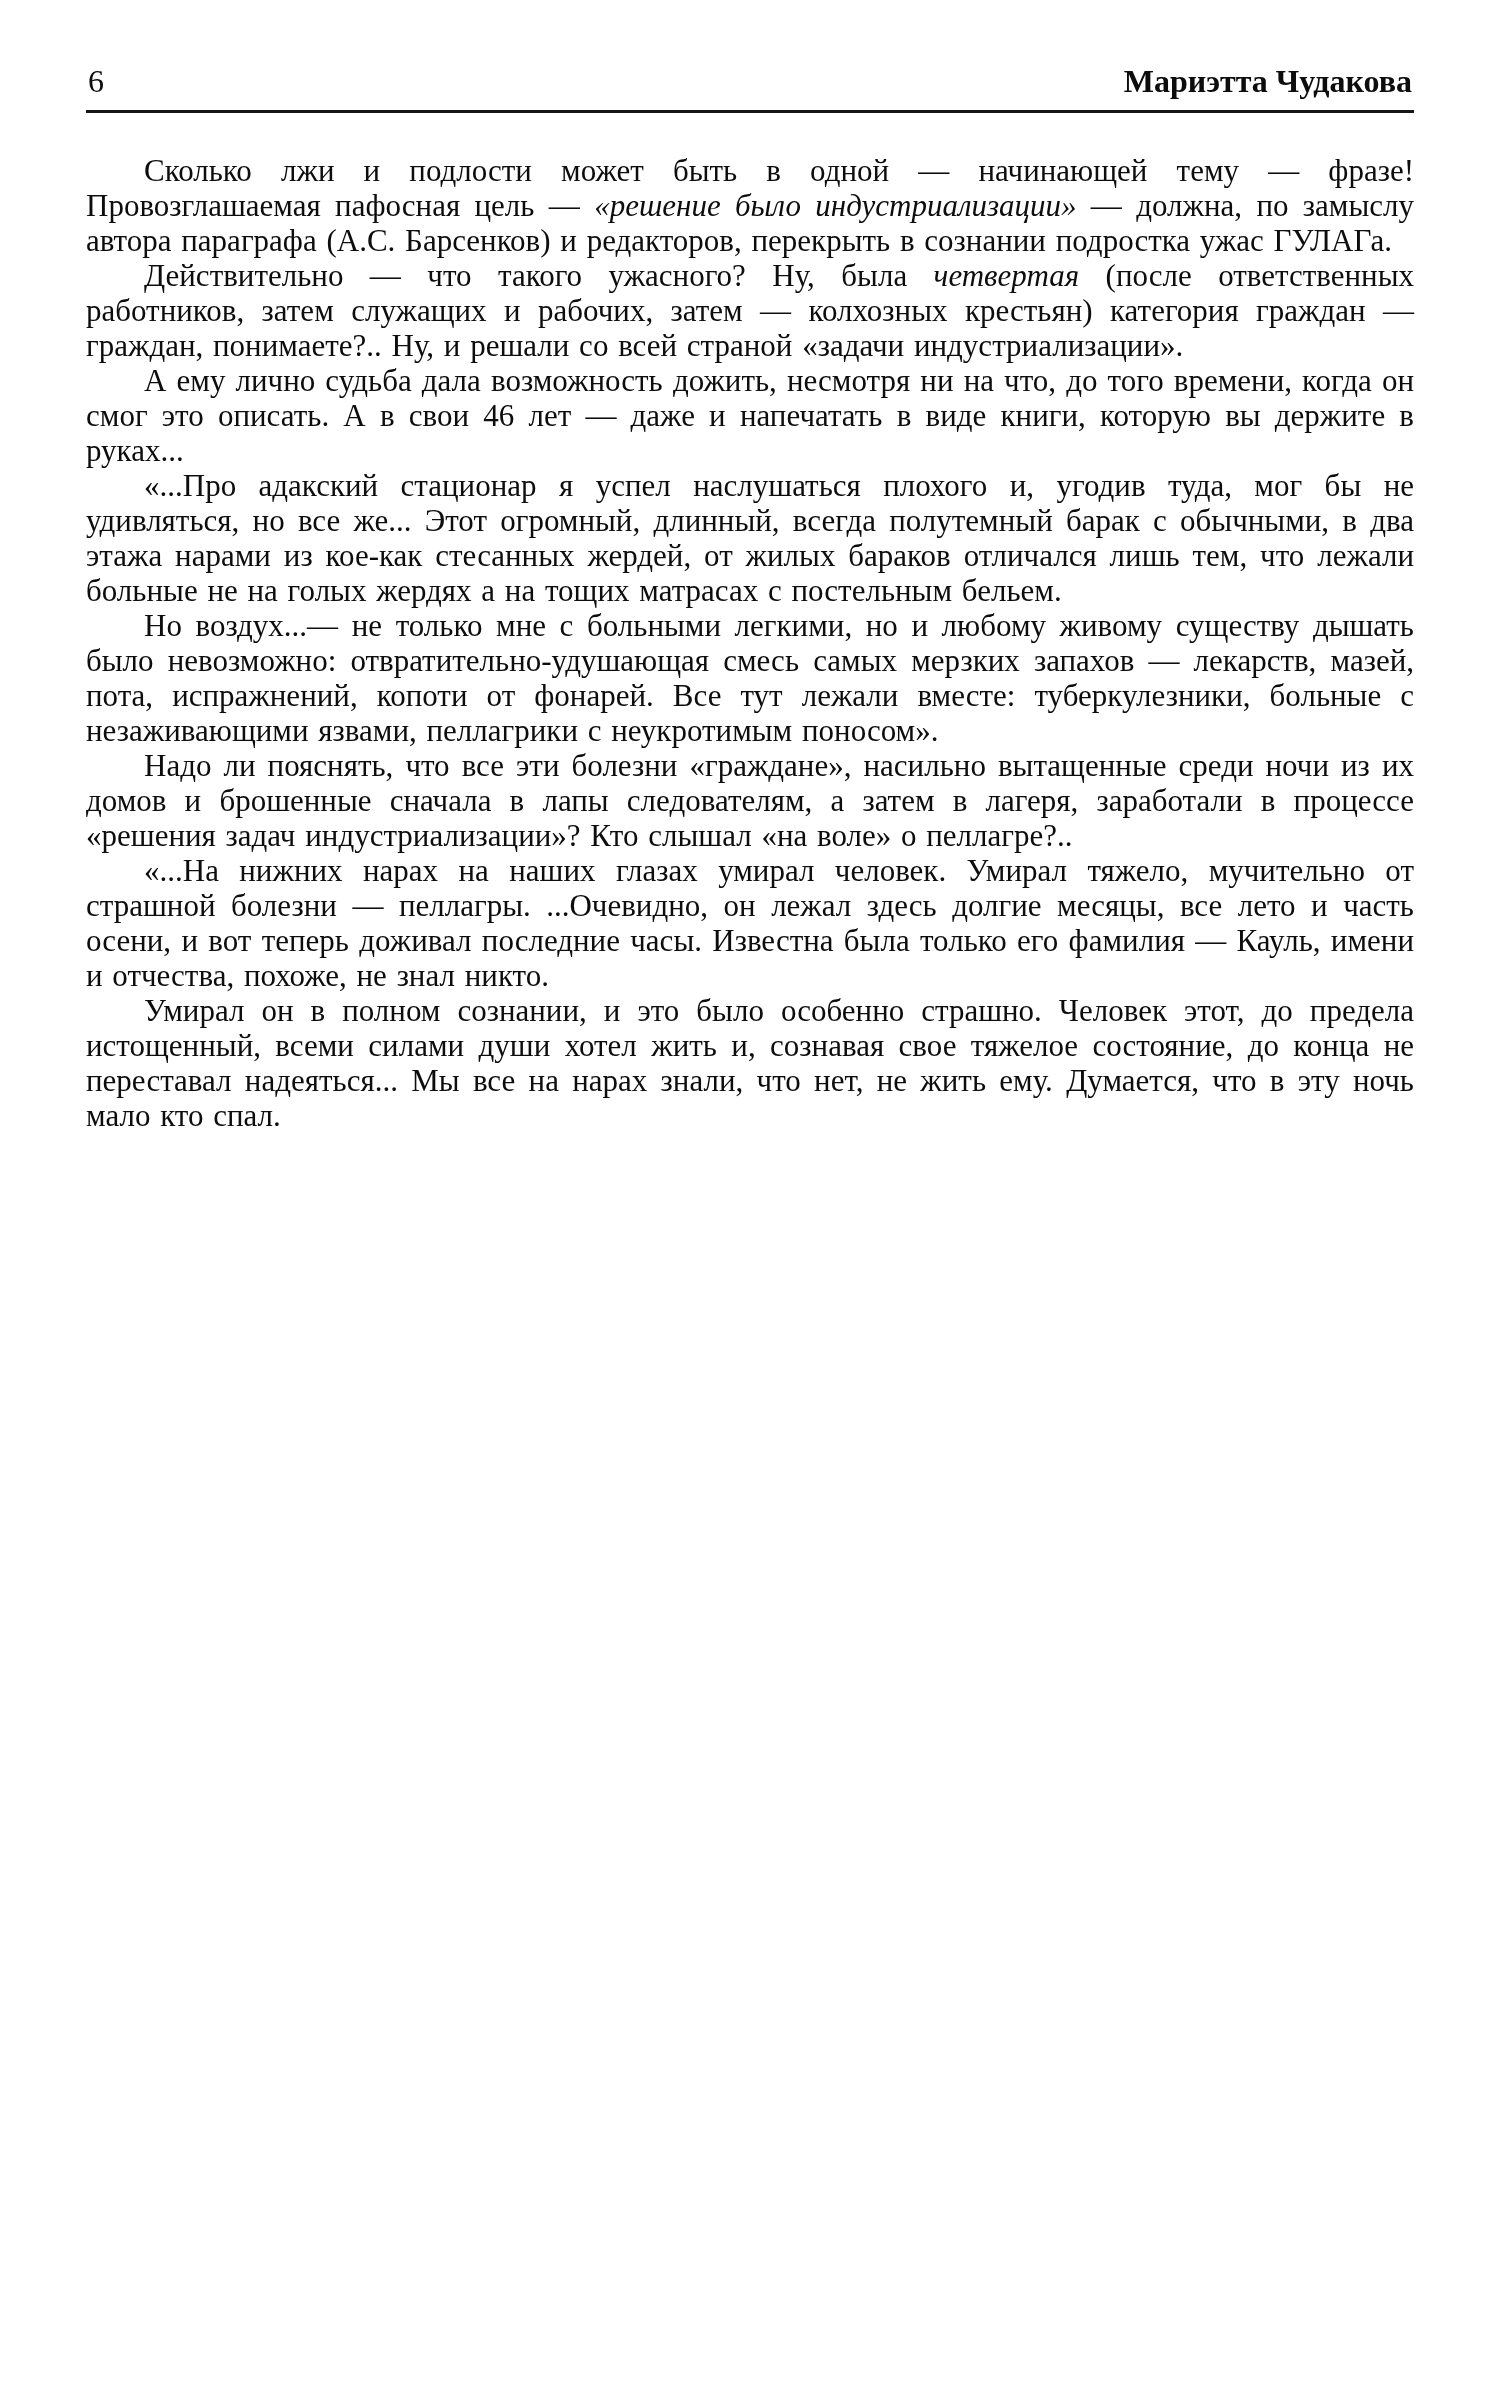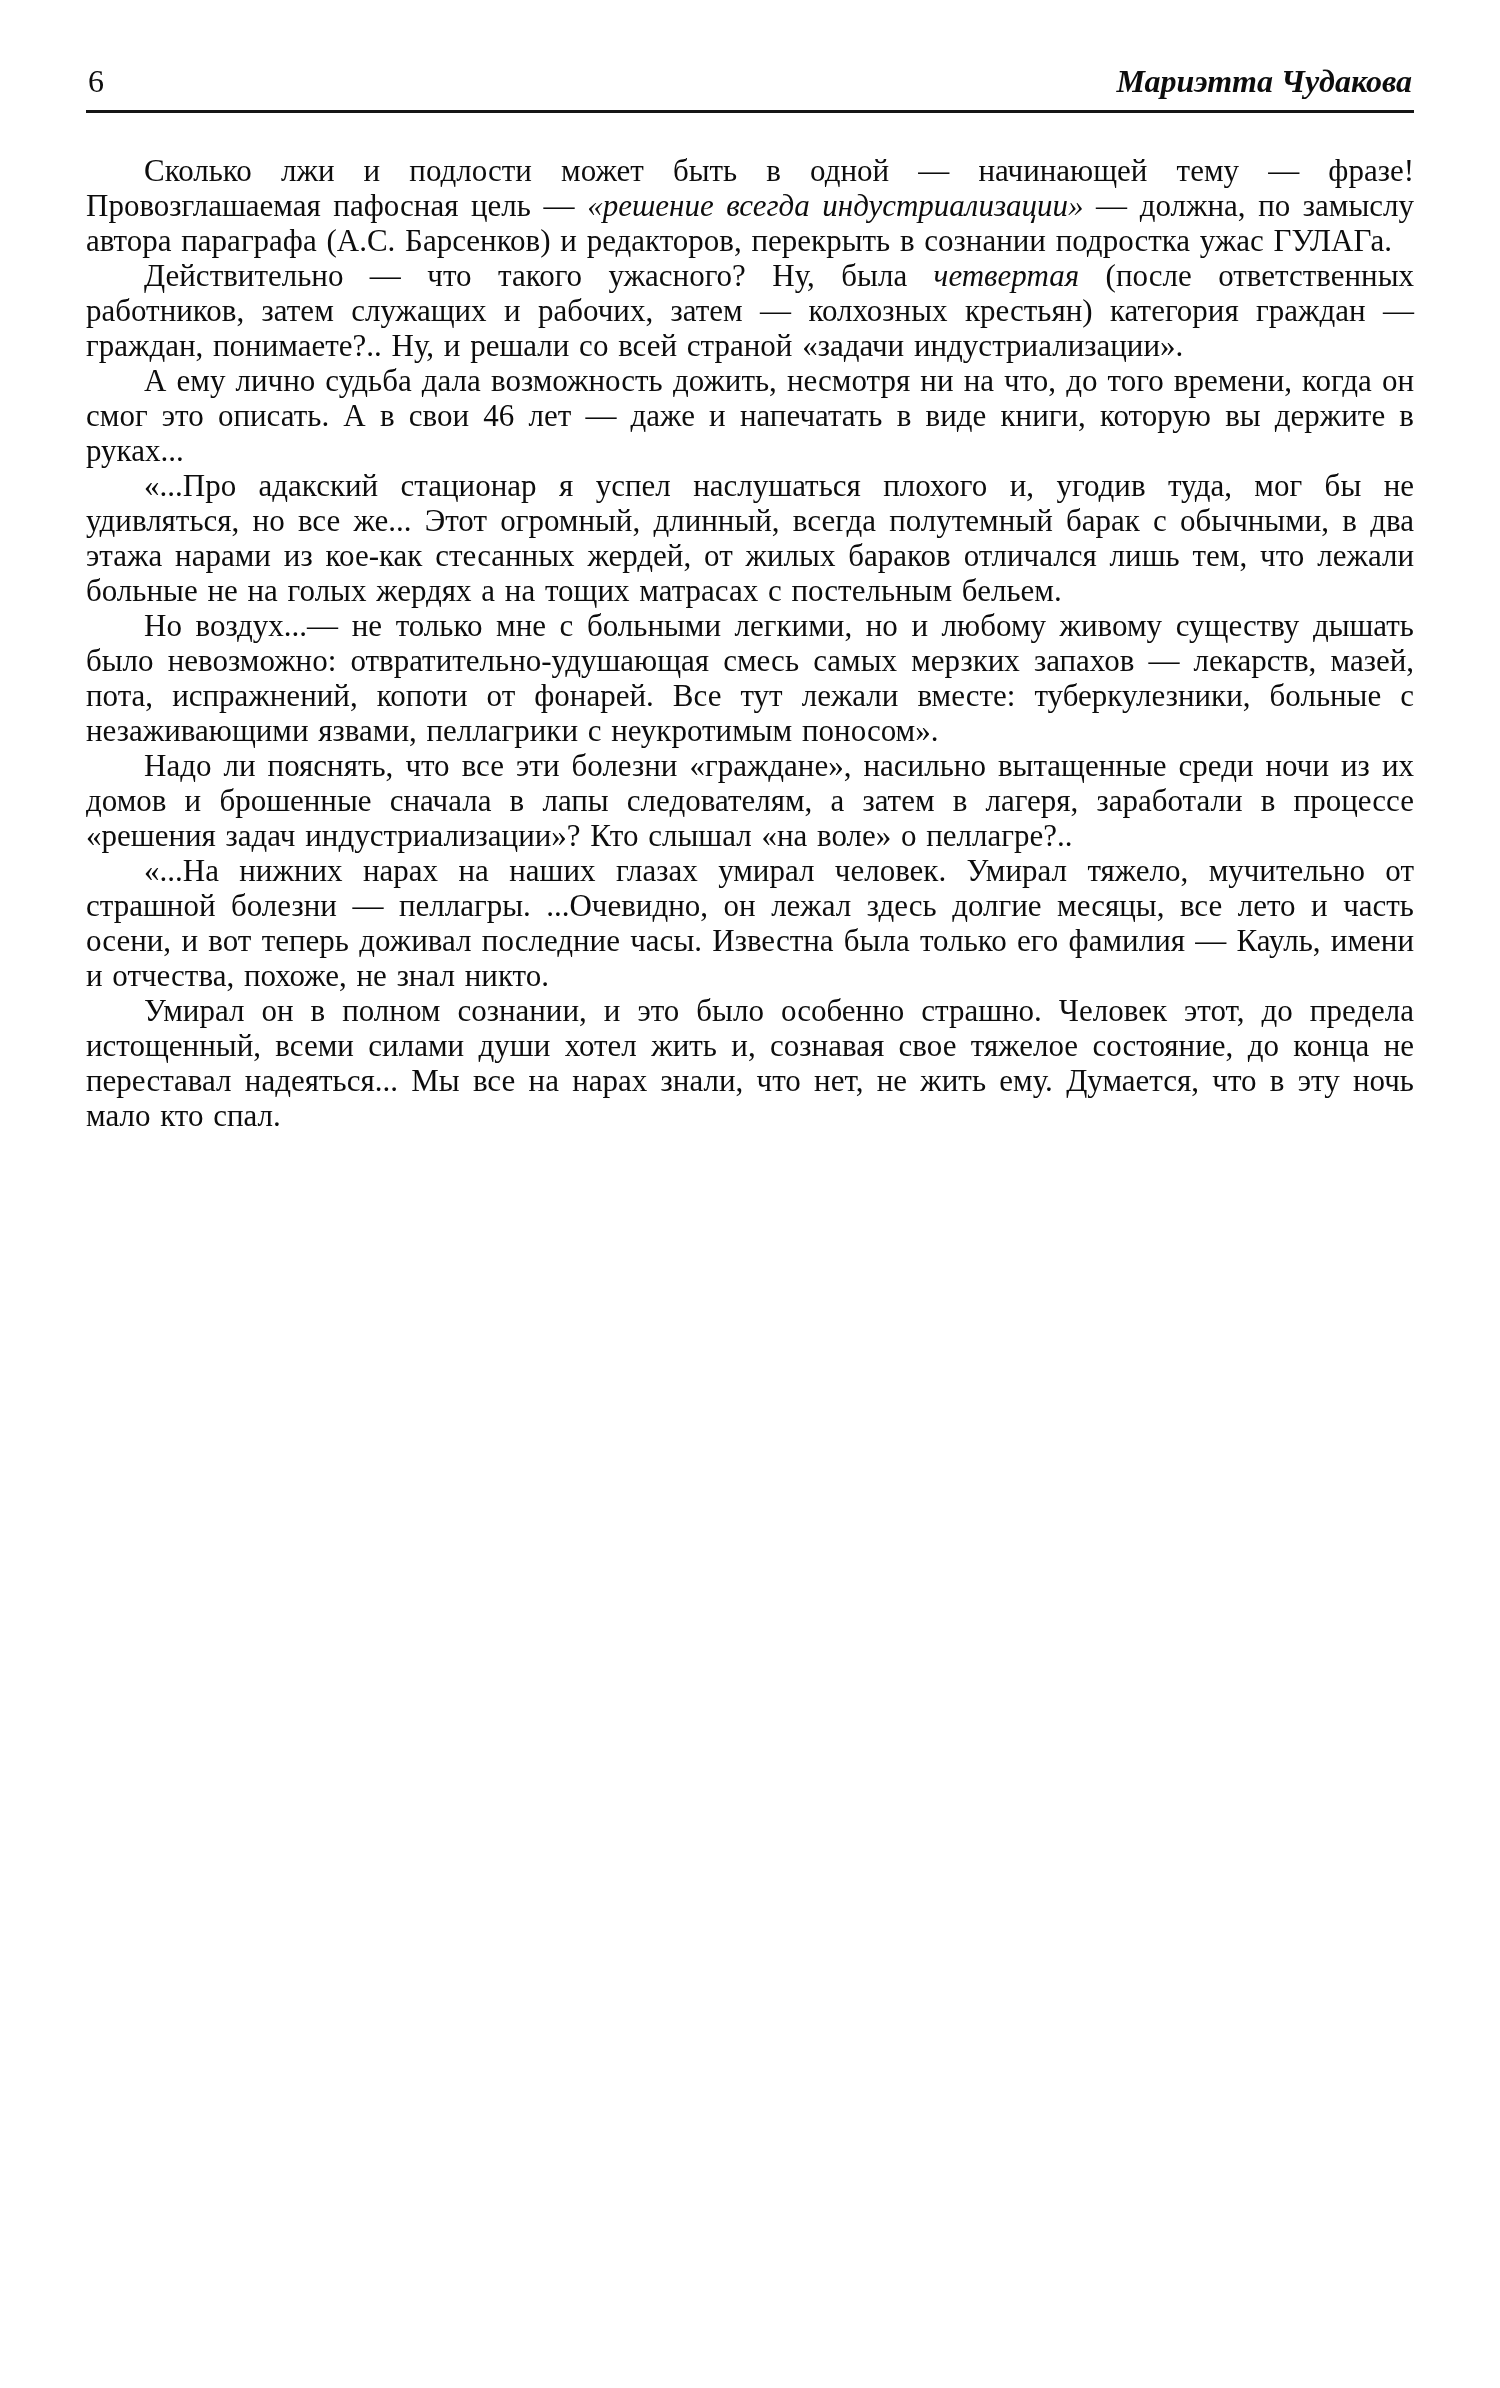--- a/index.html
+++ b/index.html
@@ -23,21 +23,20 @@
     font-size: 32px;
     line-height: 34px;
     padding: 0 2px 12px 2px;
   }
   .page-number {
     font-weight: 400;
     letter-spacing: 1px;
   }
   .running-head {
     font-weight: 700;
-    font-style: italic;
   }
   .header-rule {
     border-top: 3px solid #161616;
     width: 100%;
     margin-bottom: 40px;
   }
   .text-block p {
     font-size: 31px;
     line-height: 35px;
     text-align: justify;
@@ -51,21 +50,21 @@
 </head>
 <body>
 
 <div class="page">
   <header class="running-header">
     <span class="page-number">6</span>
     <span class="running-head">Мариэтта Чудакова</span>
   </header>
   <div class="header-rule"></div>
   <main class="text-block">
-      <p><span>Сколько лжи и подлости может быть в одной — начинающей тему — фразе! Провозглашаемая пафосная цель — </span><em>«решение всегда индустриализации»</em><span> — должна, по замыслу автора параграфа (А.С. Барсенков) и редакторов, перекрыть в сознании подростка ужас ГУЛАГа.</span></p>
+      <p><span>Сколько лжи и подлости может быть в одной — начинающей тему — фразе! Провозглашаемая пафосная цель — </span><em>«решение было индустриализации»</em><span> — должна, по замыслу автора параграфа (А.С. Барсенков) и редакторов, перекрыть в сознании подростка ужас ГУЛАГа.</span></p>
       <p><span>Действительно — что такого ужасного? Ну, была </span><em>четвертая</em><span> (после ответственных работников, затем служащих и рабочих, затем — колхозных крестьян) категория граждан — граждан, понимаете?.. Ну, и решали со всей страной «задачи индустриализации».</span></p>
       <p><span>А ему лично судьба дала возможность дожить, несмотря ни на что, до того времени, когда он смог это описать. А в свои 46 лет — даже и напечатать в виде книги, которую вы держите в руках...</span></p>
       <p><span>«...Про адакский стационар я успел наслушаться плохого и, угодив туда, мог бы не удивляться, но все же... Этот огромный, длинный, всегда полутемный барак с обычными, в два этажа нарами из кое-как стесанных жердей, от жилых бараков отличался лишь тем, что лежали больные не на голых жердях а на тощих матрасах с постельным бельем.</span></p>
       <p><span>Но воздух...— не только мне с больными легкими, но и любому живому существу дышать было невозможно: отвратительно-удушающая смесь самых мерзких запахов — лекарств, мазей, пота, испражнений, копоти от фонарей. Все тут лежали вместе: туберкулезники, больные с незаживающими язвами, пеллагрики с неукротимым поносом».</span></p>
       <p><span>Надо ли пояснять, что все эти болезни «граждане», насильно вытащенные среди ночи из их домов и брошенные сначала в лапы следователям, а затем в лагеря, заработали в процессе «решения задач индустриализации»? Кто слышал «на воле» о пеллагре?..</span></p>
       <p><span>«...На нижних нарах на наших глазах умирал человек. Умирал тяжело, мучительно от страшной болезни — пеллагры. ...Очевидно, он лежал здесь долгие месяцы, все лето и часть осени, и вот теперь доживал последние часы. Известна была только его фамилия — Кауль, имени и отчества, похоже, не знал никто.</span></p>
       <p><span>Умирал он в полном сознании, и это было особенно страшно. Человек этот, до предела истощенный, всеми силами души хотел жить и, сознавая свое тяжелое состояние, до конца не переставал надеяться... Мы все на нарах знали, что нет, не жить ему. Думается, что в эту ночь мало кто спал.</span></p>
     </main>
 </div>
 

